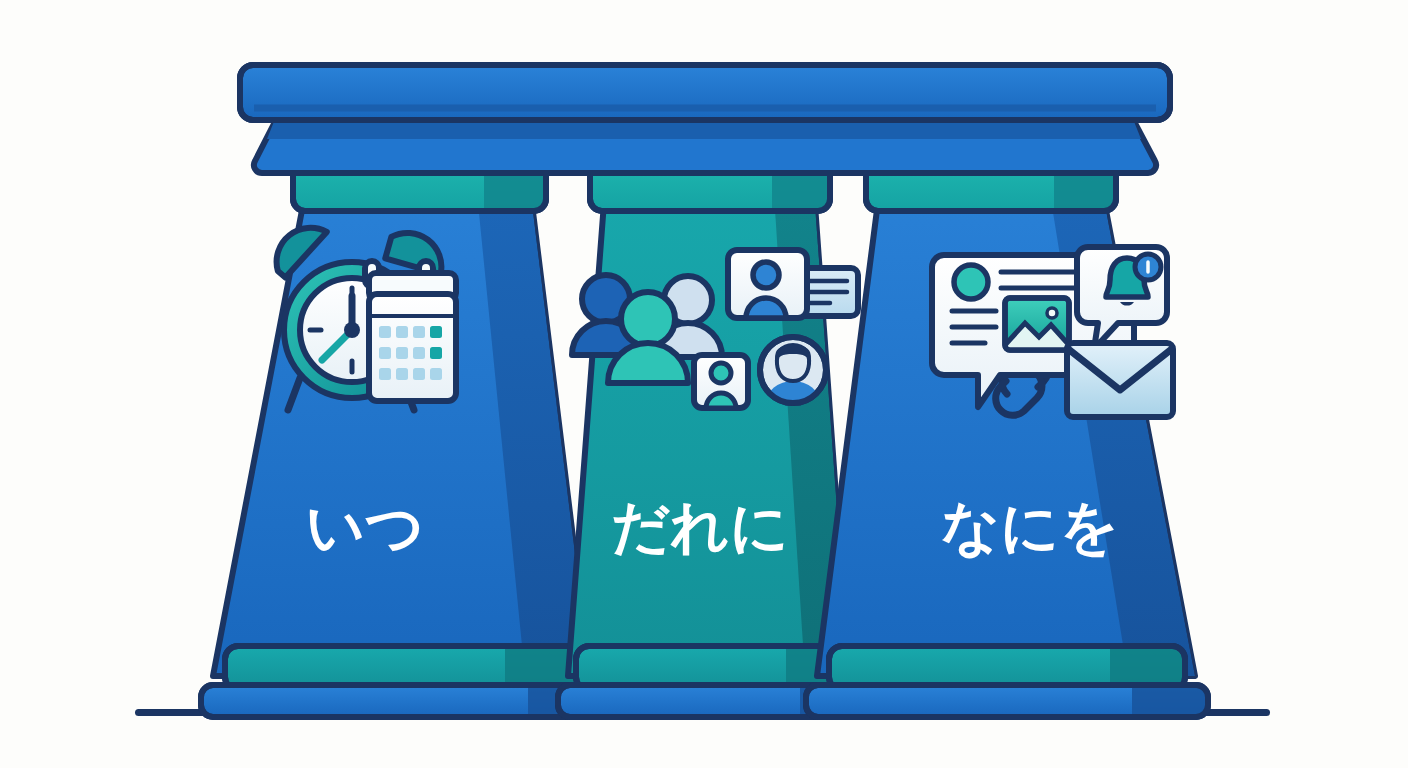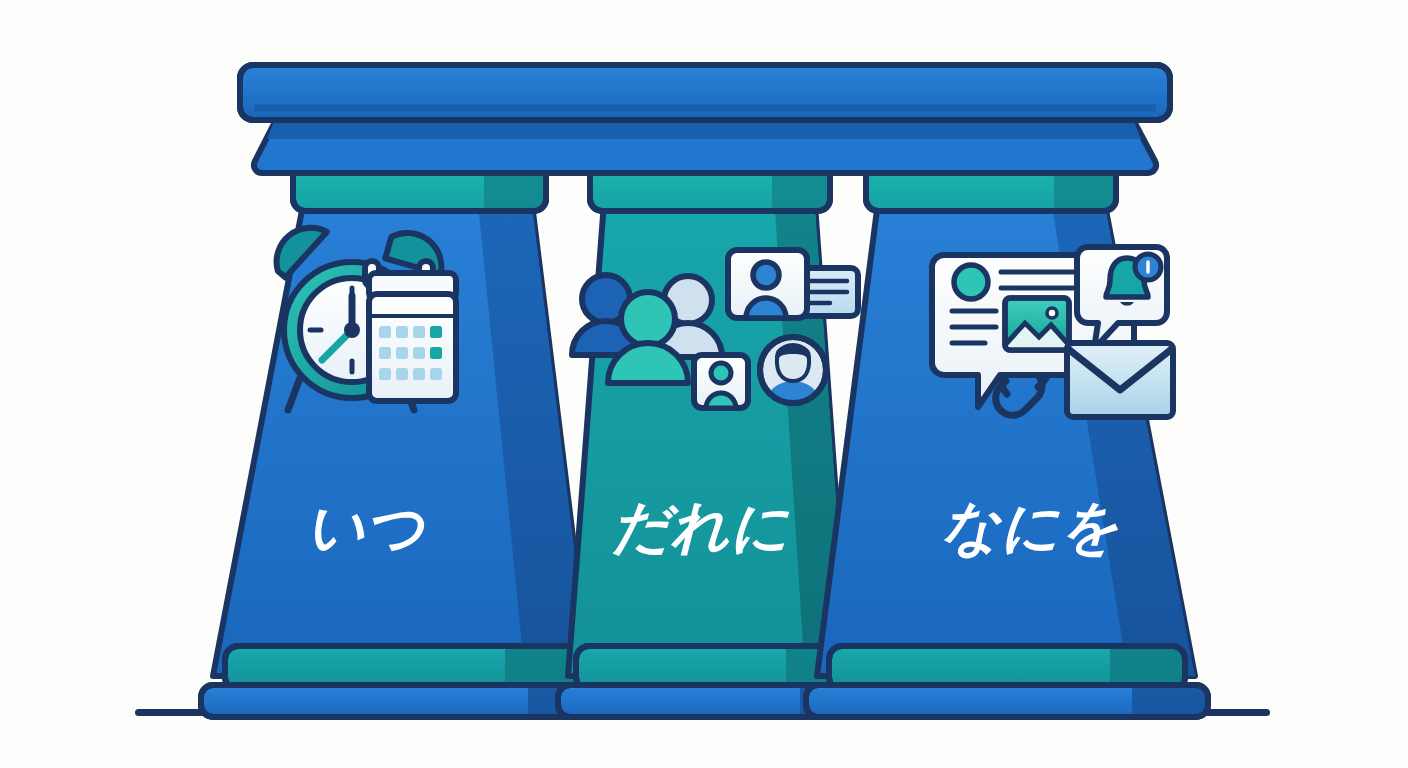--- a/index.html
+++ b/index.html
@@ -9,21 +9,20 @@
   }
   body {
     font-family: "DejaVu Sans", "Liberation Sans", sans-serif;
   }
   #canvas {
     position: relative;
     width: 1408px;
     height: 768px;
     background: #86efac;
     overflow: hidden;
-    font-style: italic;
   }
   #scene {
     display: block;
     width: 1408px;
     height: 768px;
   }
   .pillar-label {
     font-family: "DejaVu Sans", "Liberation Sans", sans-serif;
     font-weight: bold;
     fill: #ffffff;

